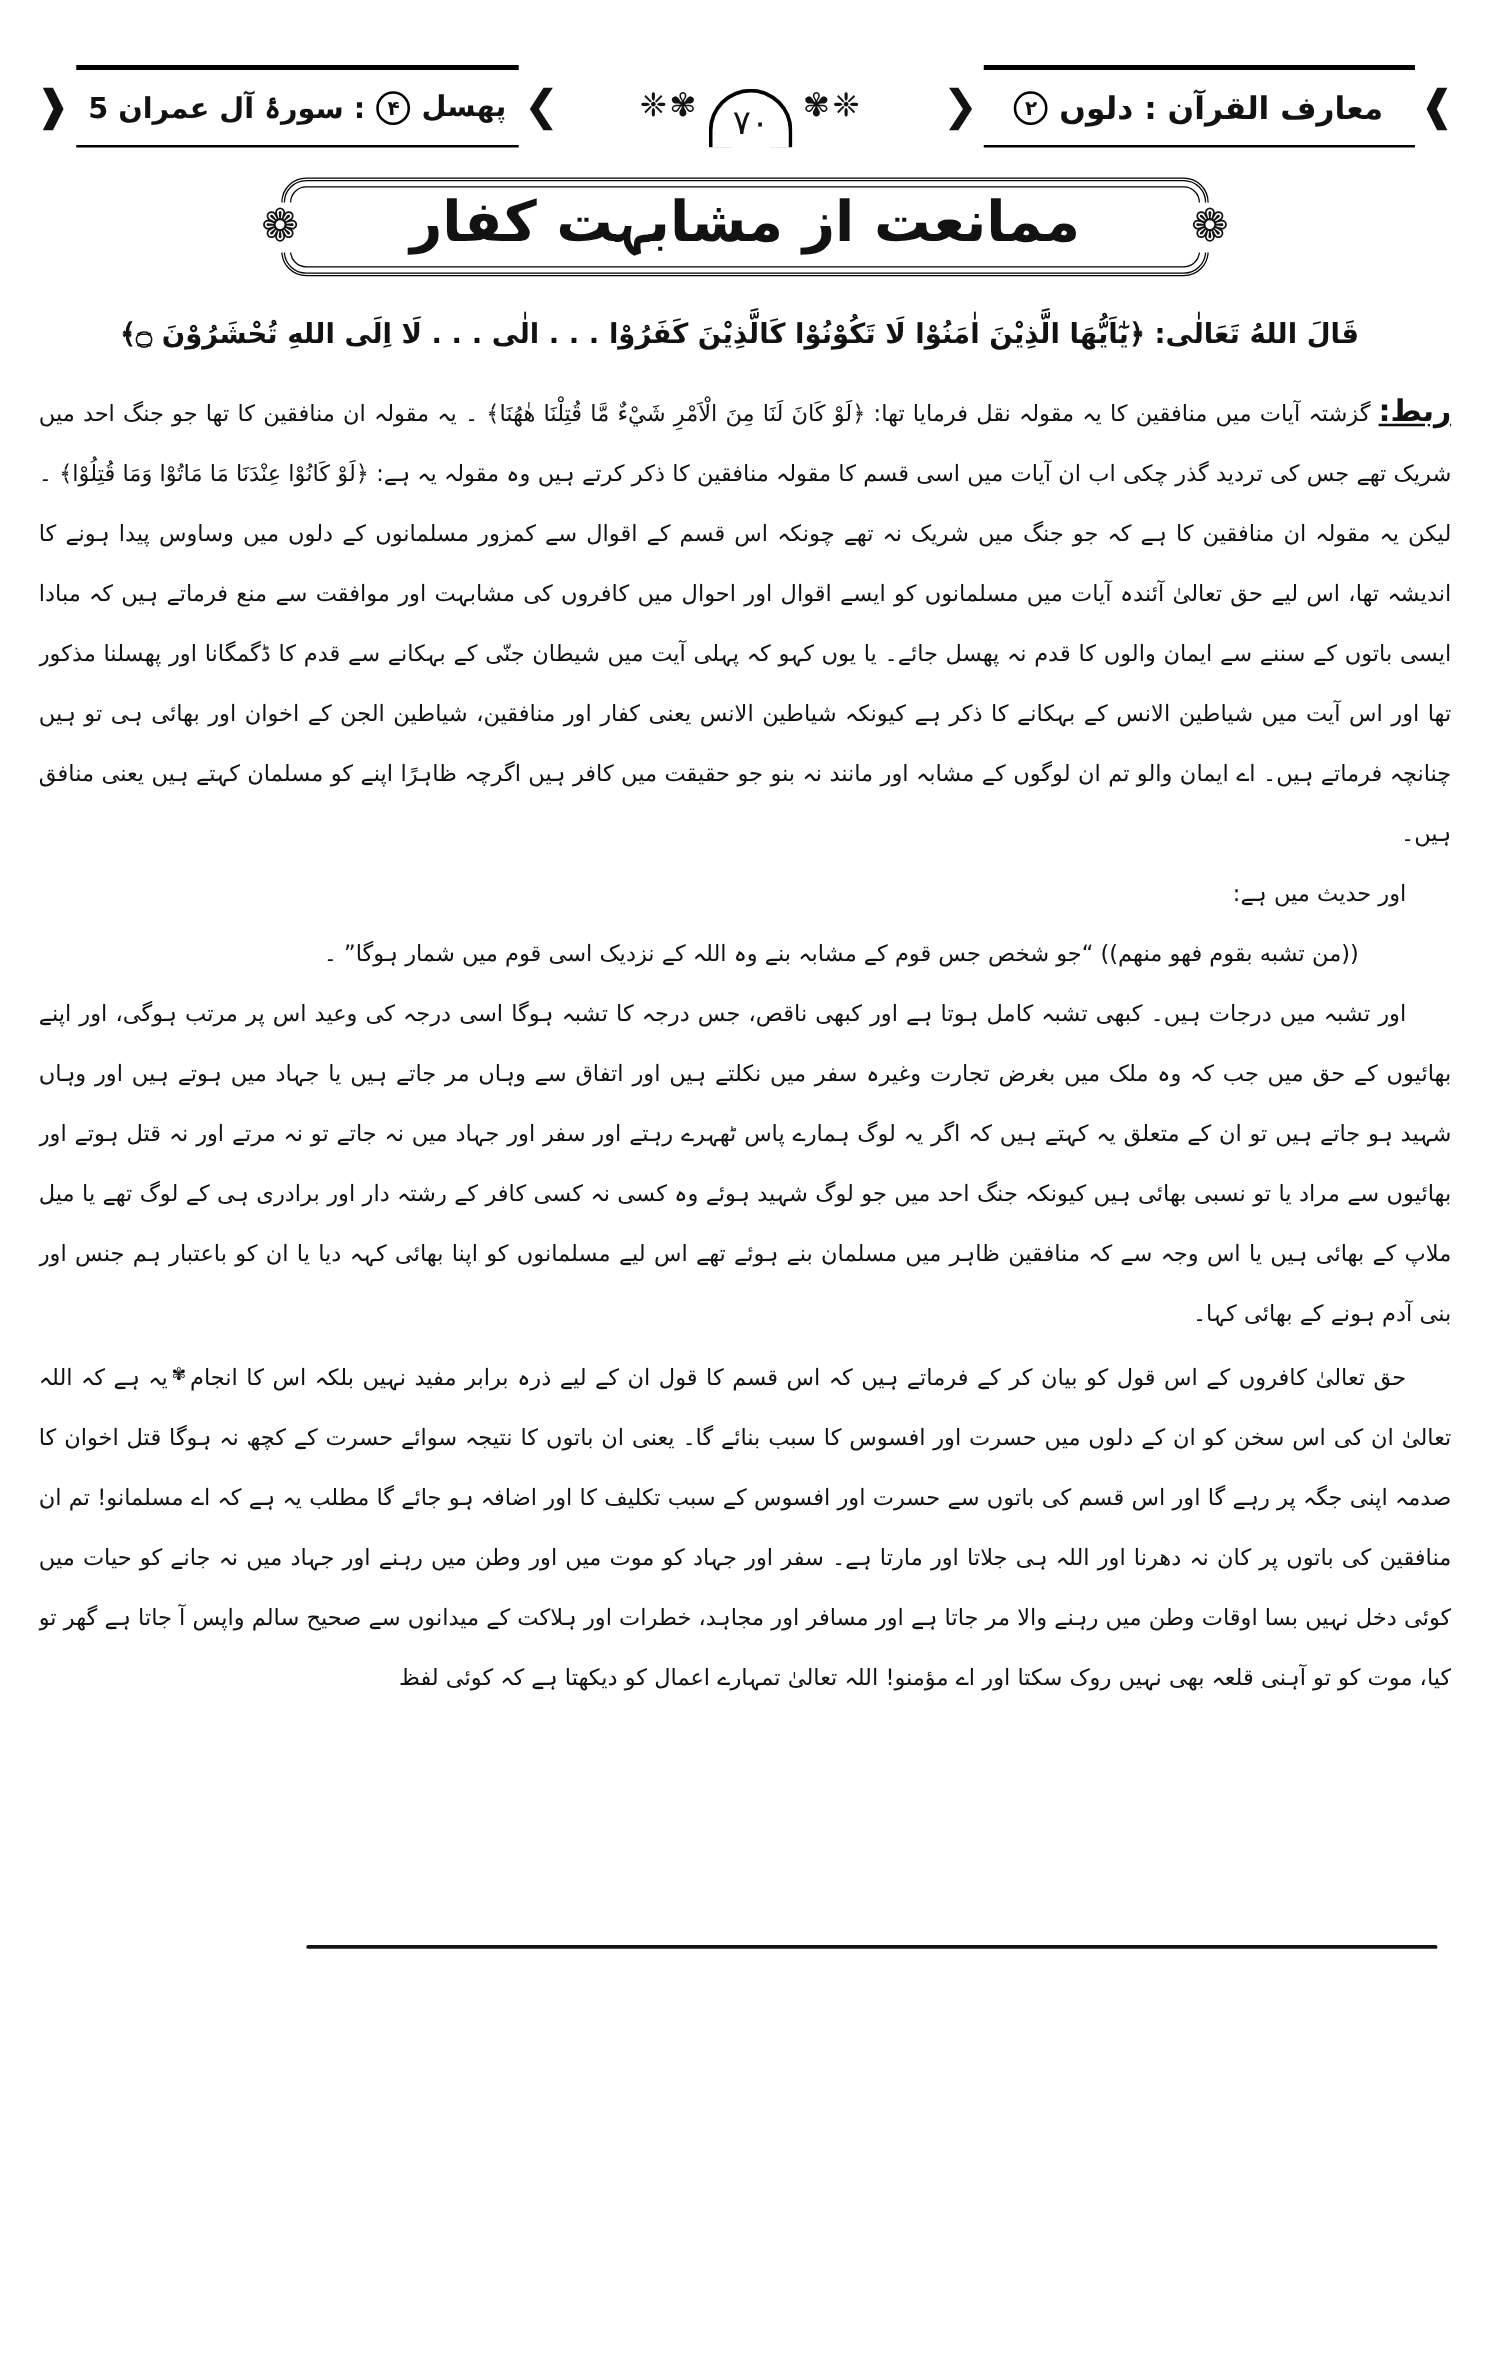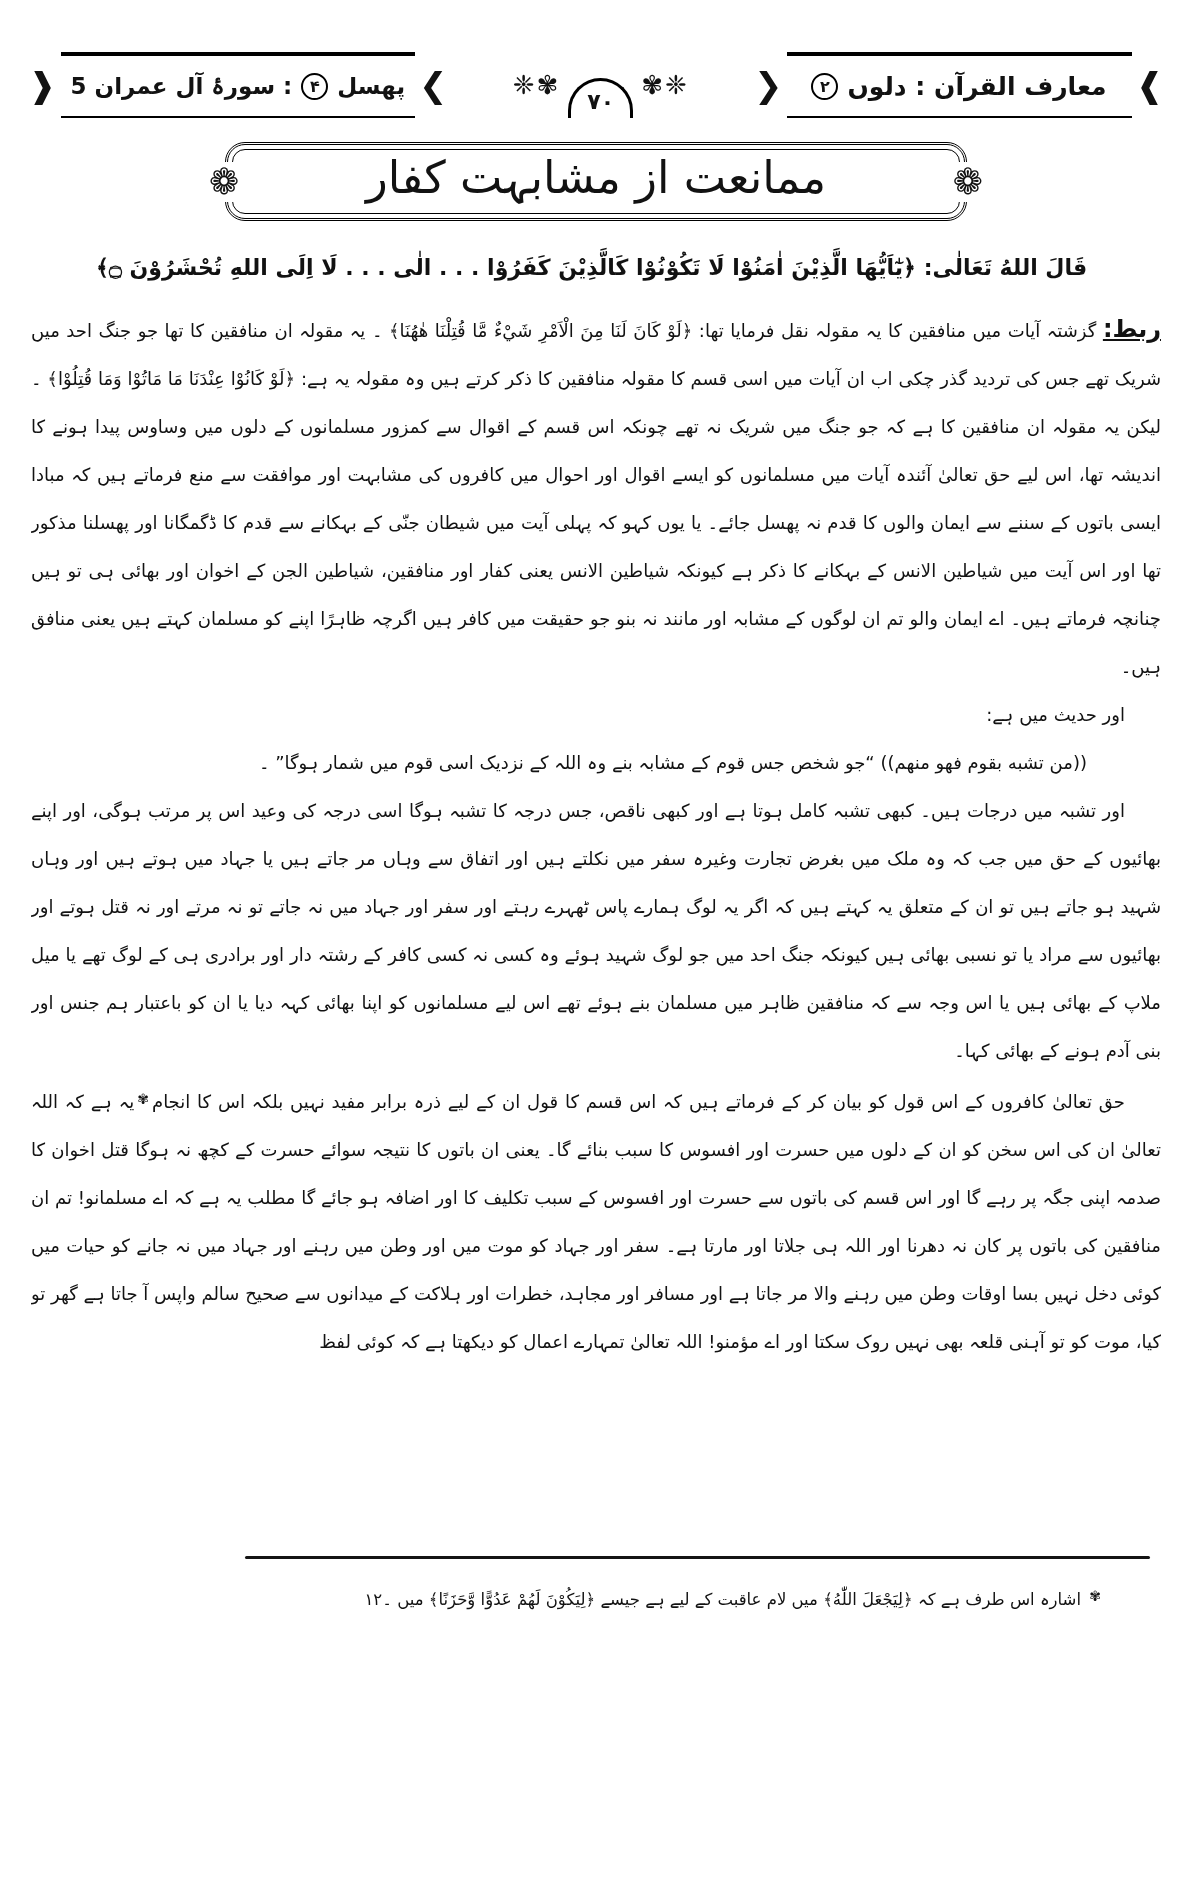--- a/index.html
+++ b/index.html
@@ -29,34 +29,34 @@
   .h-right { flex:0 0 345px; }
   .h-left  { flex:0 0 335px; font-size:23px; }
   .h-center{
     flex:1; display:flex; align-items:flex-end; justify-content:center;
     gap:8px; padding-bottom:0;
   }
   .flourish { font-size:26px; line-height:1; align-self:center; letter-spacing:2px; }
   .dome {
     display:inline-block; border:3px solid #000; border-bottom:none;
     border-radius:36px 36px 0 0; padding:6px 16px 0;
-    font-size:22px; font-weight:bold; line-height:1.4;
+    font-size:27px; font-weight:normal; line-height:1.4;
   }
   .circled {
     display:inline-flex; align-items:center; justify-content:center;
     width:27px; height:27px; border:2px solid #000; border-radius:50%;
     font-size:16px; font-weight:bold; flex:0 0 auto;
   }
   
   .title-wrap { width:742px; margin:24px auto 0; position:relative; }
   .title-box {
     border:3px double #000; outline:1.5px solid #000; outline-offset:-8px;
     border-radius:20px;
     padding:6px 52px 14px; text-align:center;
-    font-size:45px; font-weight:normal; letter-spacing:1px;
+    font-size:45px; font-weight:bold; letter-spacing:1px;
     background:#fff;
   }
   .floral {
     position:absolute; top:50%; transform:translateY(-50%);
     font-size:36px; background:#fff; line-height:1; padding:2px 0;
   }
   .floral.right { right:-16px; }
   .floral.left  { left:-16px; }
   
   .verse {
@@ -128,17 +128,15 @@
 
     <p class="para hadith">((من تشبه بقوم فهو منهم)) “جو شخص جس قوم کے مشابہ بنے وہ اللہ کے نزدیک اسی قوم میں شمار ہوگا” ۔</p>
 
     <p class="para indent">اور تشبہ میں درجات ہیں۔ کبھی تشبہ کامل ہوتا ہے اور کبھی ناقص، جس درجہ کا تشبہ ہوگا اسی درجہ کی وعید اس پر مرتب ہوگی، اور اپنے بھائیوں کے حق میں جب کہ وہ ملک میں بغرض تجارت وغیرہ سفر میں نکلتے ہیں اور اتفاق سے وہاں مر جاتے ہیں یا جہاد میں ہوتے ہیں اور وہاں شہید ہو جاتے ہیں تو ان کے متعلق یہ کہتے ہیں کہ اگر یہ لوگ ہمارے پاس ٹھہرے رہتے اور سفر اور جہاد میں نہ جاتے تو نہ مرتے اور نہ قتل ہوتے اور بھائیوں سے مراد یا تو نسبی بھائی ہیں کیونکہ جنگ احد میں جو لوگ شہید ہوئے وہ کسی نہ کسی کافر کے رشتہ دار اور برادری ہی کے لوگ تھے یا میل ملاپ کے بھائی ہیں یا اس وجہ سے کہ منافقین ظاہر میں مسلمان بنے ہوئے تھے اس لیے مسلمانوں کو اپنا بھائی کہہ دیا یا ان کو باعتبار ہم جنس اور بنی آدم ہونے کے بھائی کہا۔</p>
 
     <p class="para indent"><span>حق تعالیٰ کافروں کے اس قول کو بیان کر کے فرماتے ہیں کہ اس قسم کا قول ان کے لیے ذرہ برابر مفید نہیں بلکہ اس کا انجام</span><span class="fn-marker">✾</span><span>یہ ہے کہ اللہ تعالیٰ ان کی اس سخن کو ان کے دلوں میں حسرت اور افسوس کا سبب بنائے گا۔ یعنی ان باتوں کا نتیجہ سوائے حسرت کے کچھ نہ ہوگا قتل اخوان کا صدمہ اپنی جگہ پر رہے گا اور اس قسم کی باتوں سے حسرت اور افسوس کے سبب تکلیف کا اور اضافہ ہو جائے گا مطلب یہ ہے کہ اے مسلمانو! تم ان منافقین کی باتوں پر کان نہ دھرنا اور اللہ ہی جلاتا اور مارتا ہے۔ سفر اور جہاد کو موت میں اور وطن میں رہنے اور جہاد میں نہ جانے کو حیات میں کوئی دخل نہیں بسا اوقات وطن میں رہنے والا مر جاتا ہے اور مسافر اور مجاہد، خطرات اور ہلاکت کے میدانوں سے صحیح سالم واپس آ جاتا ہے گھر تو کیا، موت کو تو آہنی قلعہ بھی نہیں روک سکتا اور اے مؤمنو! اللہ تعالیٰ تمہارے اعمال کو دیکھتا ہے کہ کوئی لفظ</span></p>
   </div>
 
   <div class="footnote-region">
     <div class="fn-divider"></div>
-    <p class="fn-text"><span class="fn-marker">✾</span>
-      <span>اشارہ اس طرف ہے کہ ﴿لِيَجْعَلَ اللّٰهُ﴾ میں لام عاقبت کے لیے ہے جیسے ﴿لِيَكُوْنَ لَهُمْ عَدُوًّا وَّحَزَنًا﴾ میں ۔۱۲</span></p>
   </div>
 
 </div>
 
 </body></html>

